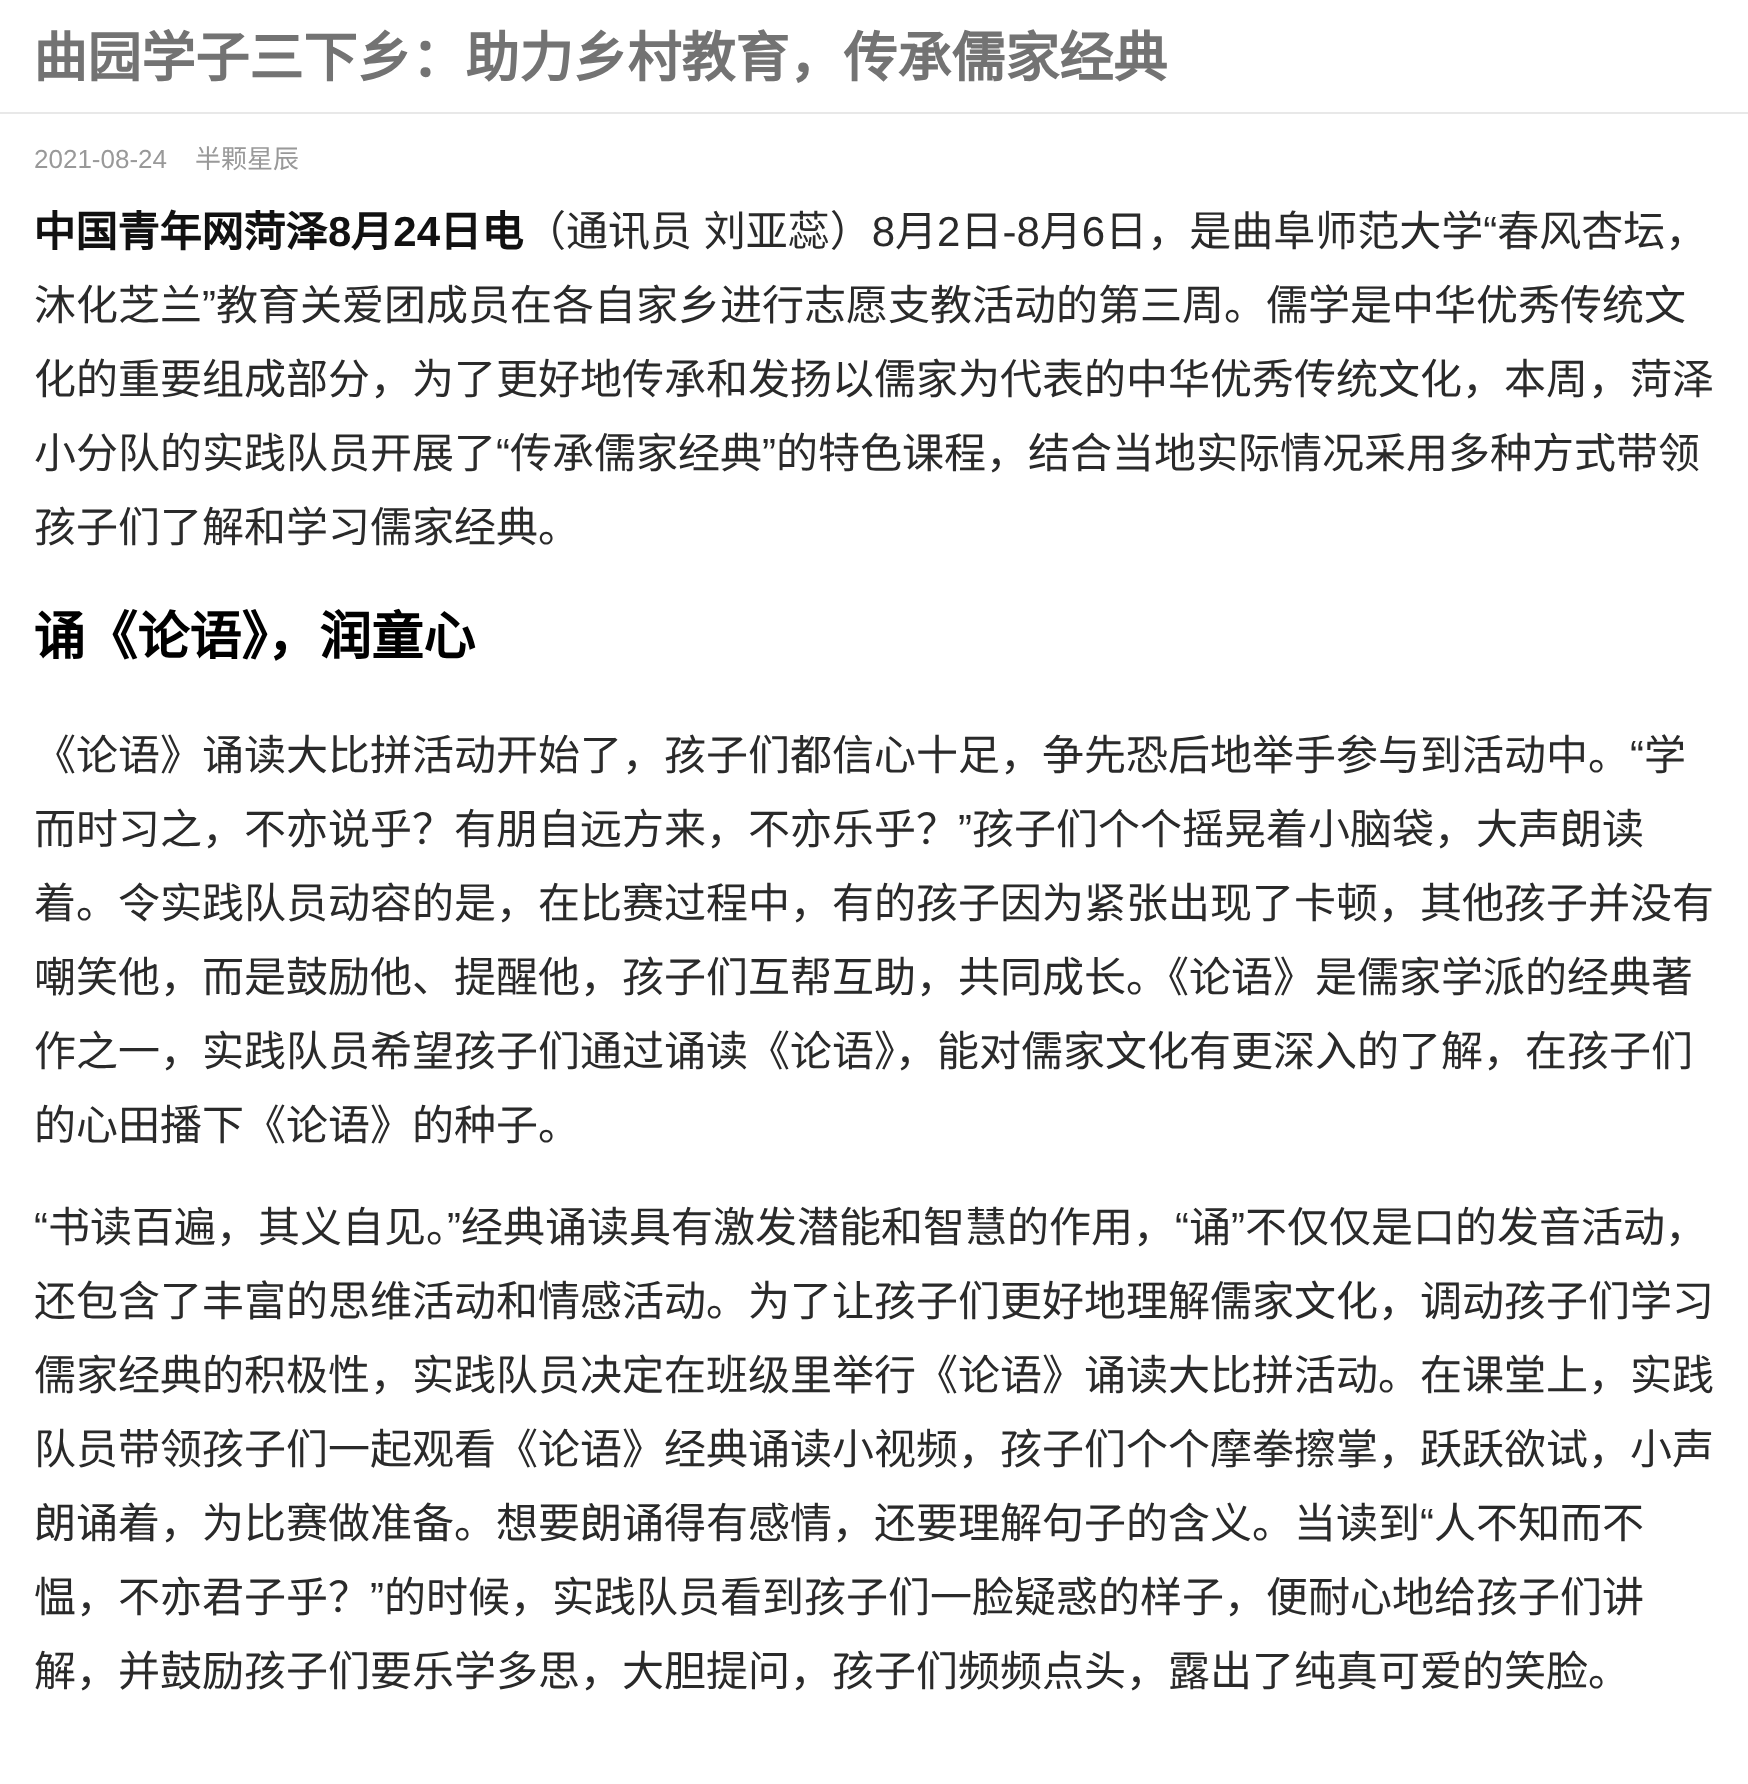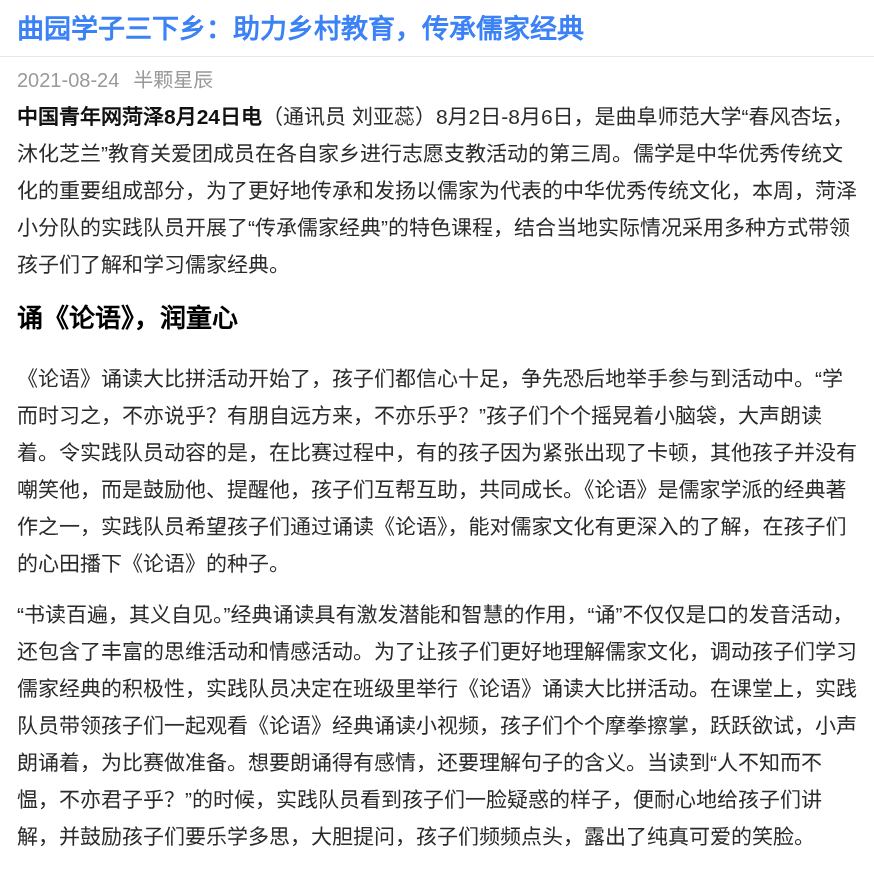--- a/index.html
+++ b/index.html
@@ -14,30 +14,30 @@
     font-family: "Liberation Sans", "DejaVu Sans", sans-serif;
     color: #2a2a2a;
   }
   .container {
     padding: 0 17px;
   }
   h1.title {
     font-size: 27px;
     line-height: 38px;
     font-weight: 700;
-    color: #3b82f6;
+    color: #737373;
     margin: 10px 0 8px 0;
   }
   .divider {
     height: 0;
     border-top: 1px solid #e8e8e8;
   }
   .meta {
     margin-top: 13px;
-    font-size: 20px;
+    font-size: 13px;
     line-height: 20px;
     color: #999999;
   }
   .meta .date {
     margin-right: 14px;
   }
   p.para {
     font-size: 21px;
     line-height: 37px;
     margin: 14px 0;

